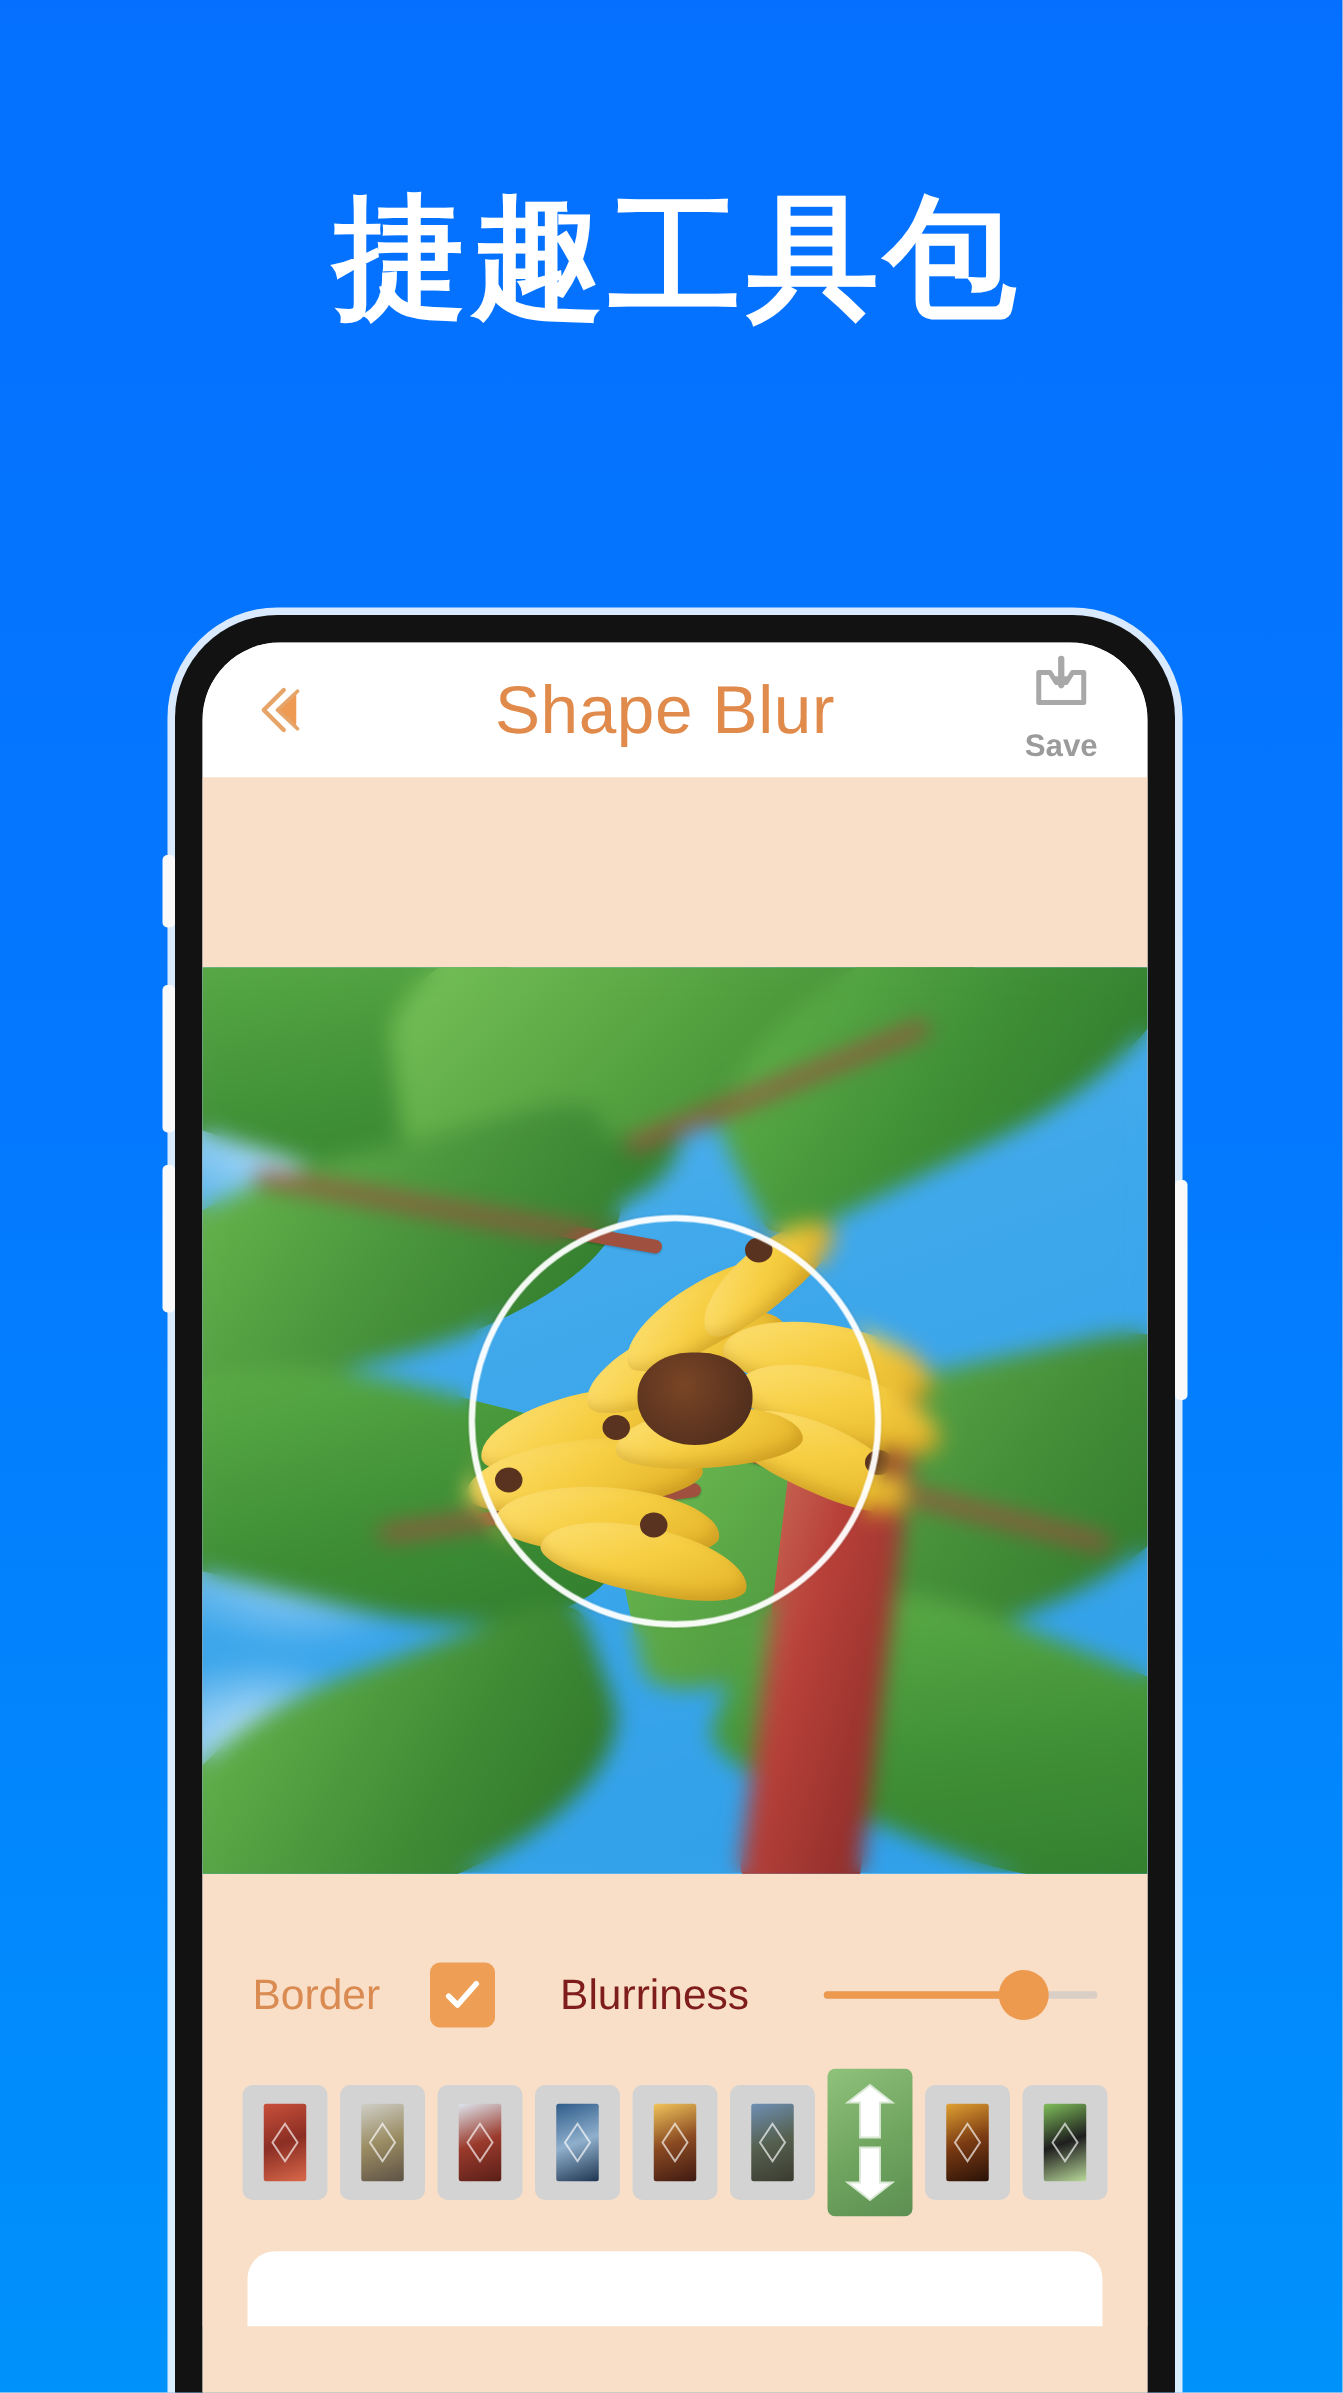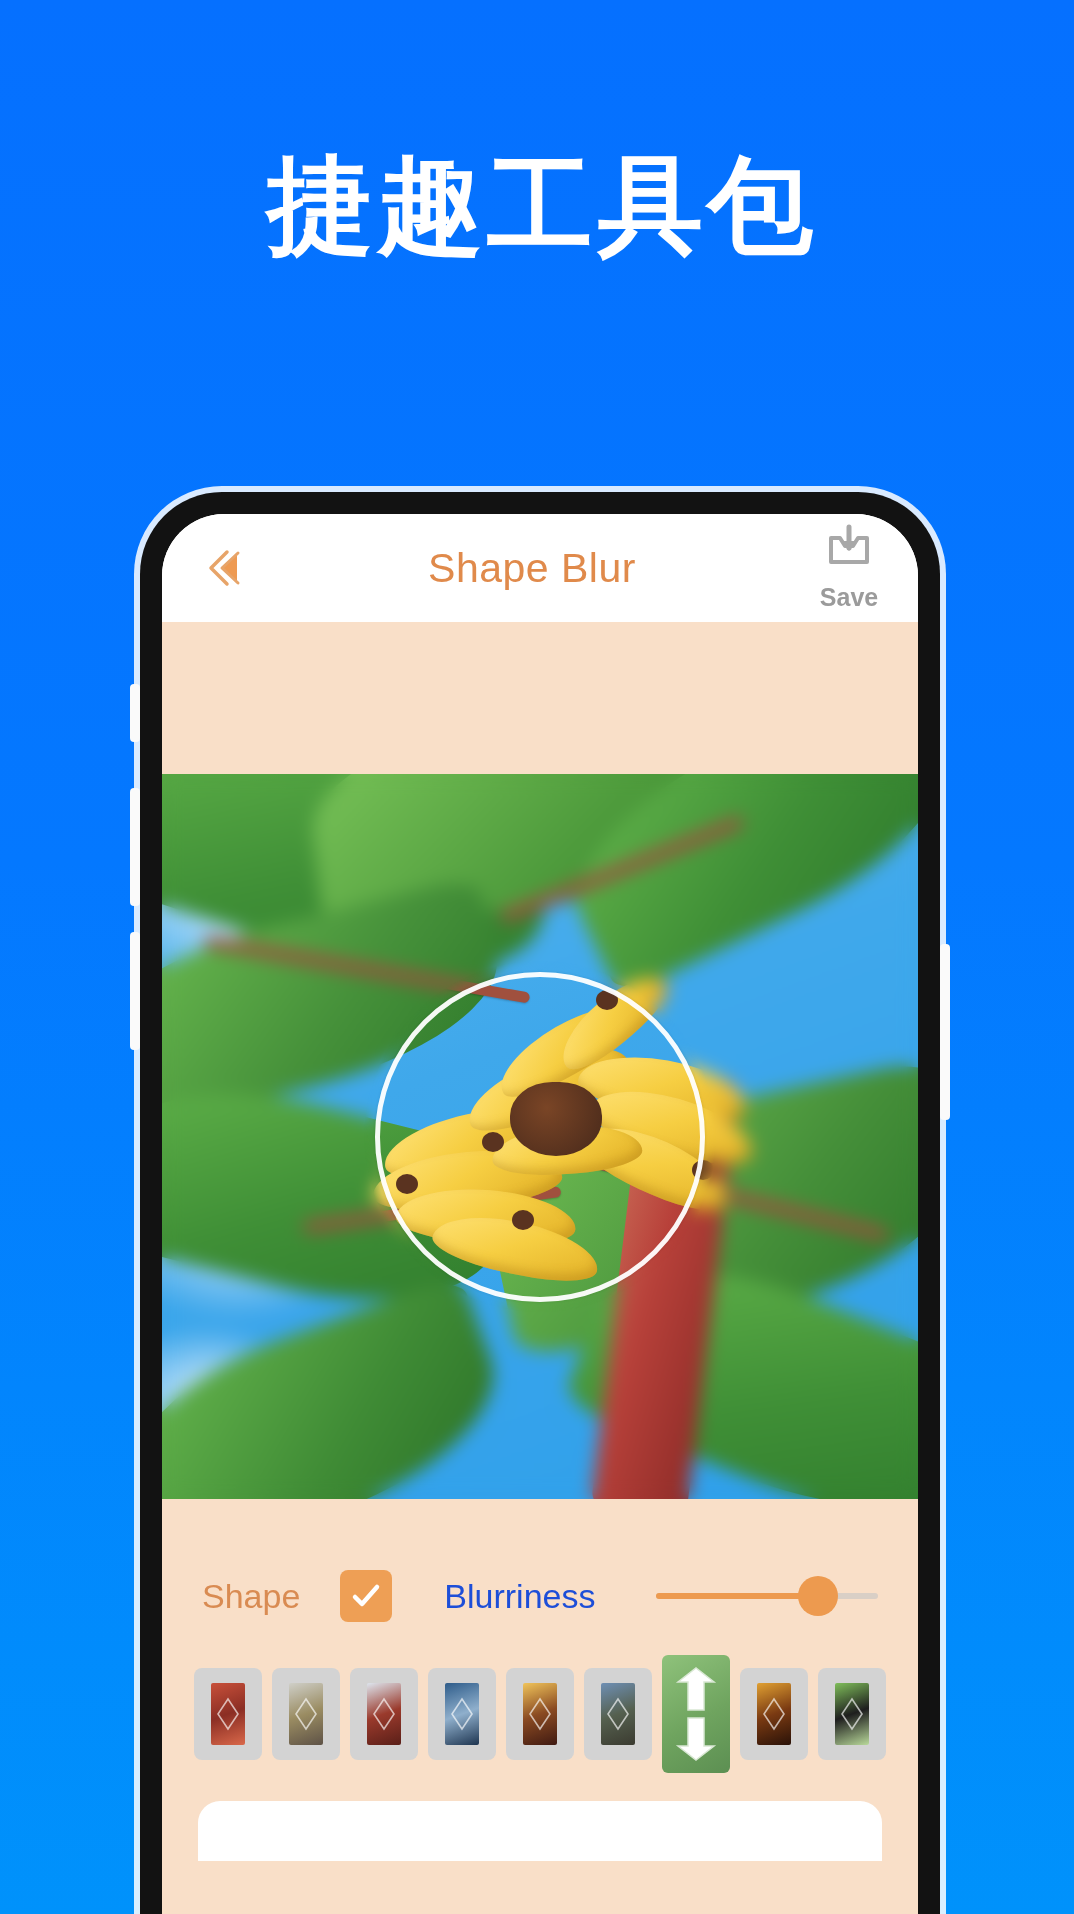--- a/index.html
+++ b/index.html
@@ -64,21 +64,21 @@
     height:108px;
     background:#FFFFFF;
     display:flex;
     align-items:center;
     padding:0 26px;
   }
   .back-btn { width:70px; height:70px; display:flex; align-items:center; justify-content:center; }
   .app-title {
     flex:1;
     text-align:center;
-    font-size:41px;
+    font-size:54px;
     color:#E08A4B;
     font-weight:400;
     letter-spacing:0.5px;
   }
   .save-btn {
     width:86px;
     display:flex; flex-direction:column;
     align-items:center; justify-content:center;
     gap:15px;
   }
@@ -183,21 +183,21 @@
     height:70px;
   }
   .ctl-label { font-size:34px; color:#D98B52; }
   .checkbox {
     width:52px; height:52px;
     background:#EE9F55;
     border-radius:8px;
     margin-left:40px;
     display:flex; align-items:center; justify-content:center;
   }
-  .lbl-blur { margin-left:52px; font-size:34px; color:#1d4ed8; }
+  .lbl-blur { margin-left:52px; font-size:34px; color:#7f1d1d; }
   .slider { flex:1; margin-left:60px; position:relative; height:52px; display:flex; align-items:center; }
   .track { position:absolute; left:0; right:0; height:6px; background:#D9CFC6; border-radius:3px; }
   .track-fill { position:absolute; left:0; height:6px; background:#ED9A4F; border-radius:3px; }
   .knob {
     position:absolute; width:40px; height:40px;
     background:#ED9A4F; border-radius:50%;
     transform:translateX(-50%);
   }
 
   .thumbs { display:flex; align-items:center; padding:24px 32px 0 32px; gap:10px; }
@@ -303,21 +303,21 @@
             <div class="tip" style="left:34px;  top:210px;"></div>
           </div>
         </div>
 
         <div class="blurcap"></div>
         <div class="shape-circle"></div>
       </div>
 
       <div class="controls">
         <div class="row">
-          <span class="ctl-label">Shape</span>
+          <span class="ctl-label">Border</span>
 
           <span class="checkbox">
             <svg width="34" height="34" viewBox="0 0 34 34">
               <path d="M6 18 L13 25 L28 8" fill="none" stroke="#FFFFFF" stroke-width="4.5" stroke-linecap="round" stroke-linejoin="round"></path>
             </svg>
           </span>
 
           <span class="lbl-blur">Blurriness</span>
 
           <span class="slider">

